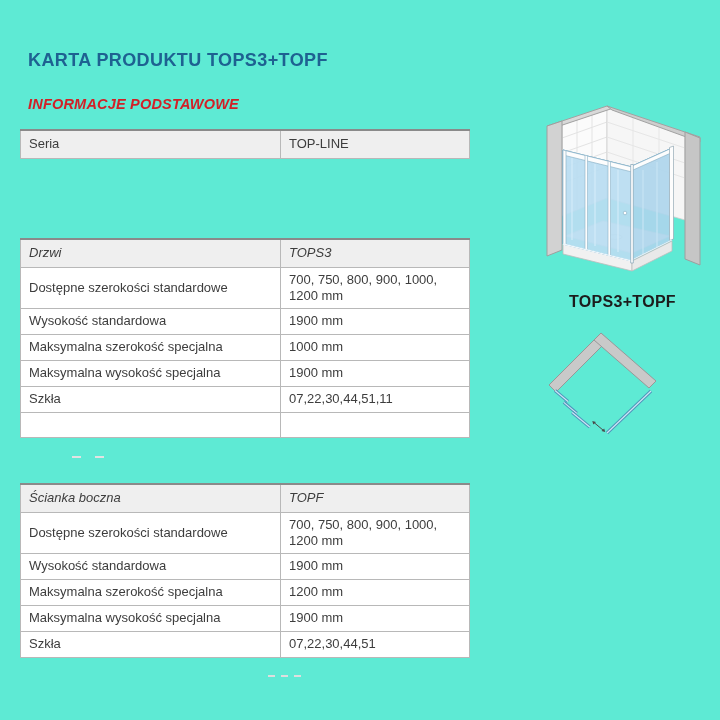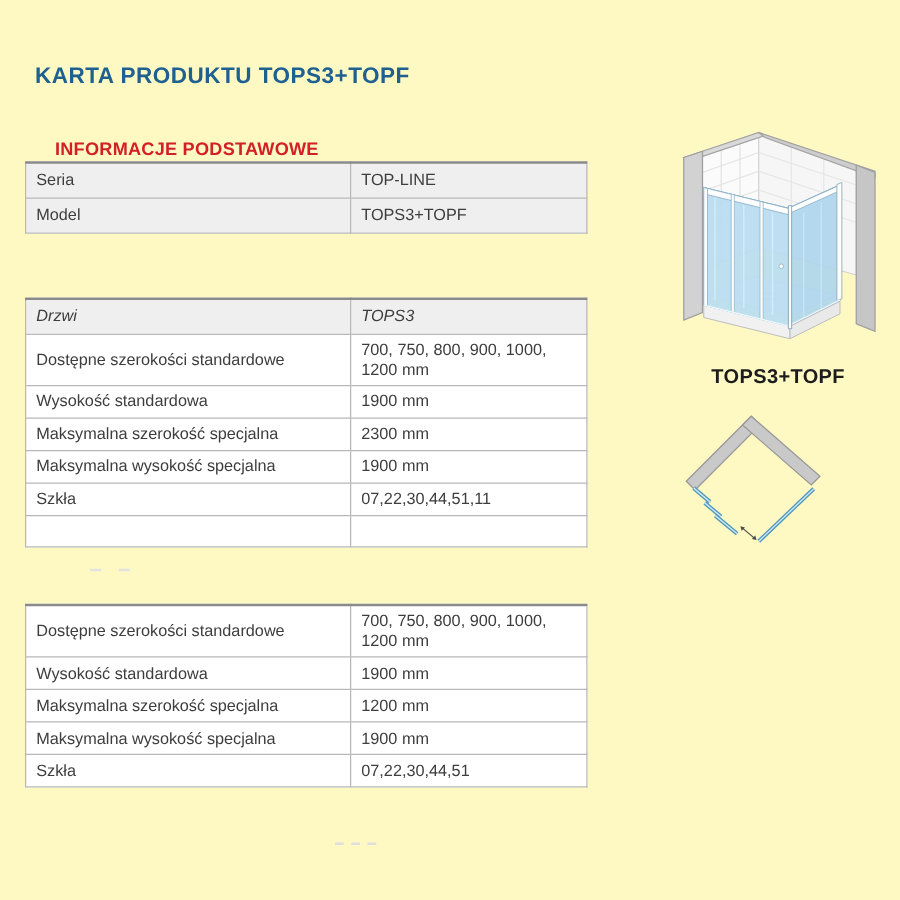--- a/index.html
+++ b/index.html
@@ -6,31 +6,32 @@
     --title-blue:#1e6191;
     --heading-red:#d22027;
     --cell-text:#3d3d3d;
     --border-mid:#b8b8b8;
     --border-dark:#8a8a8a;
     --row-gray:#efefef;
   }
   *{box-sizing:border-box;}
   html,body{margin:0;padding:0;background:#fff;}
   body{font-family:"Liberation Sans", sans-serif;}
-  .page{position:relative;width:720px;height:720px;background:#fef9c3;overflow:hidden;padding-left:16px;}
+  .page{position:relative;width:720px;height:720px;background:#5eead4;overflow:hidden;padding-left:16px;}
 
   .page-title{
     position:absolute;left:28px;top:50px;margin:0;
     font-size:18px;font-weight:bold;color:var(--title-blue);
     letter-spacing:.4px;
   }
   .section-heading{
-    position:absolute;left:28px;margin:16px;
+    position:absolute;left:28px;margin:0;
     font-size:14.5px;font-weight:bold;color:var(--heading-red);
     letter-spacing:.2px;
+    font-style:italic;
   }
   .section-heading.basic{top:96px;}
   .section-heading.details{top:207px;}
 
   table.spec{
     position:absolute;left:20px;width:450px;
     border-collapse:collapse;table-layout:fixed;
     border:1px solid #a6a6a6;border-top:2px solid var(--border-dark);
     background:#fff;
   }
@@ -70,24 +71,20 @@
   <h1 class="page-title">KARTA PRODUKTU TOPS3+TOPF</h1>
 
   <h2 class="section-heading basic">INFORMACJE PODSTAWOWE</h2>
 
   <table class="spec t-basic">
       <tbody>
         <tr>
           <td>Seria</td>
           <td>TOP-LINE</td>
         </tr>
-        <tr>
-          <td>Model</td>
-          <td>TOPS3+TOPF</td>
-        </tr>
       </tbody>
     </table>
 
 
   <table class="spec t-door">
       <tbody>
         <tr class="hdr">
           <td>Drzwi</td>
           <td>TOPS3</td>
         </tr>
@@ -95,39 +92,43 @@
           <td>Dostępne szerokości standardowe</td>
           <td>700, 750, 800, 900, 1000,
 1200 mm</td>
         </tr>
         <tr>
           <td>Wysokość standardowa</td>
           <td>1900 mm</td>
         </tr>
         <tr>
           <td>Maksymalna szerokość specjalna</td>
-          <td>2300 mm</td>
+          <td>1000 mm</td>
         </tr>
         <tr>
           <td>Maksymalna wysokość specjalna</td>
           <td>1900 mm</td>
         </tr>
         <tr>
           <td>Szkła</td>
           <td>07,22,30,44,51,11</td>
         </tr>
         <tr class="empty">
           <td></td>
           <td></td>
         </tr>
       </tbody>
     </table>
 
   <table class="spec t-side">
       <tbody>
+        <tr class="hdr">
+          <td>Ścianka boczna</td>
+          <td>TOPF</td>
+        </tr>
         <tr>
           <td>Dostępne szerokości standardowe</td>
           <td>700, 750, 800, 900, 1000,
 1200 mm</td>
         </tr>
         <tr>
           <td>Wysokość standardowa</td>
           <td>1900 mm</td>
         </tr>
         <tr>

